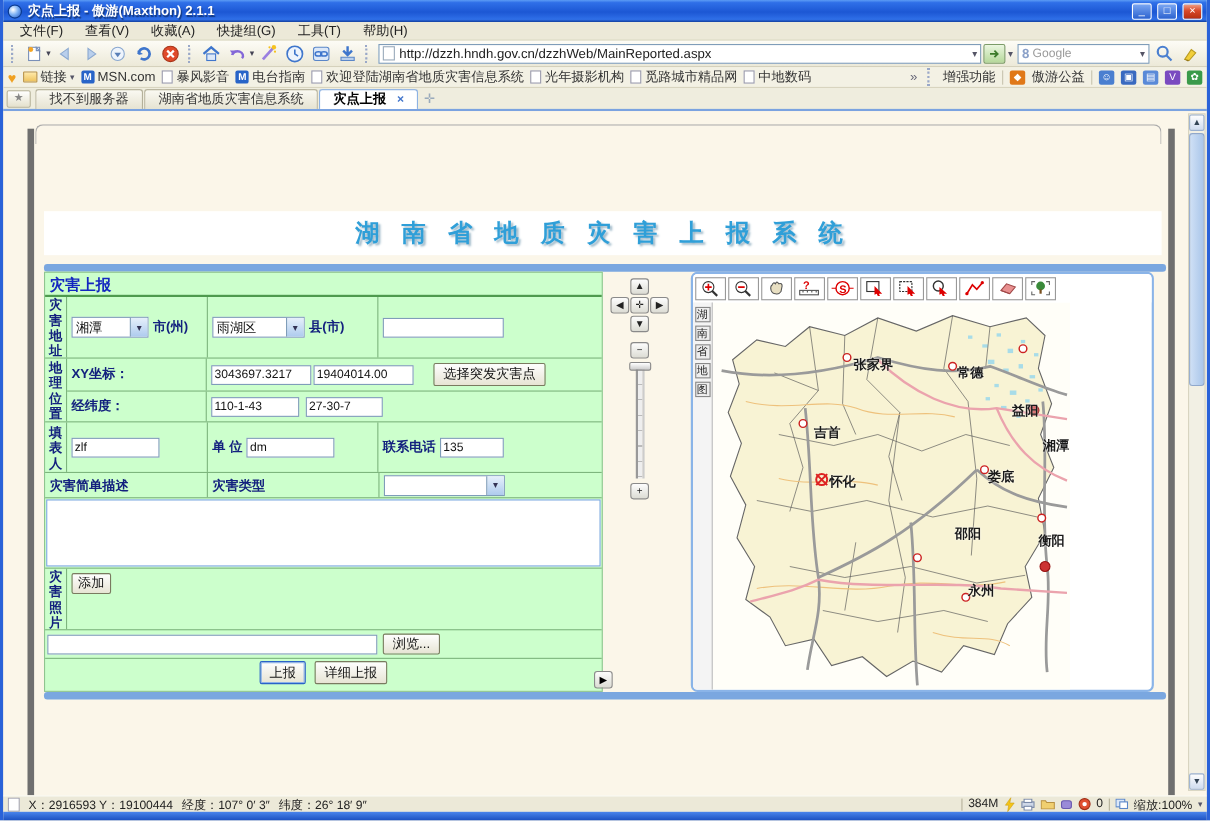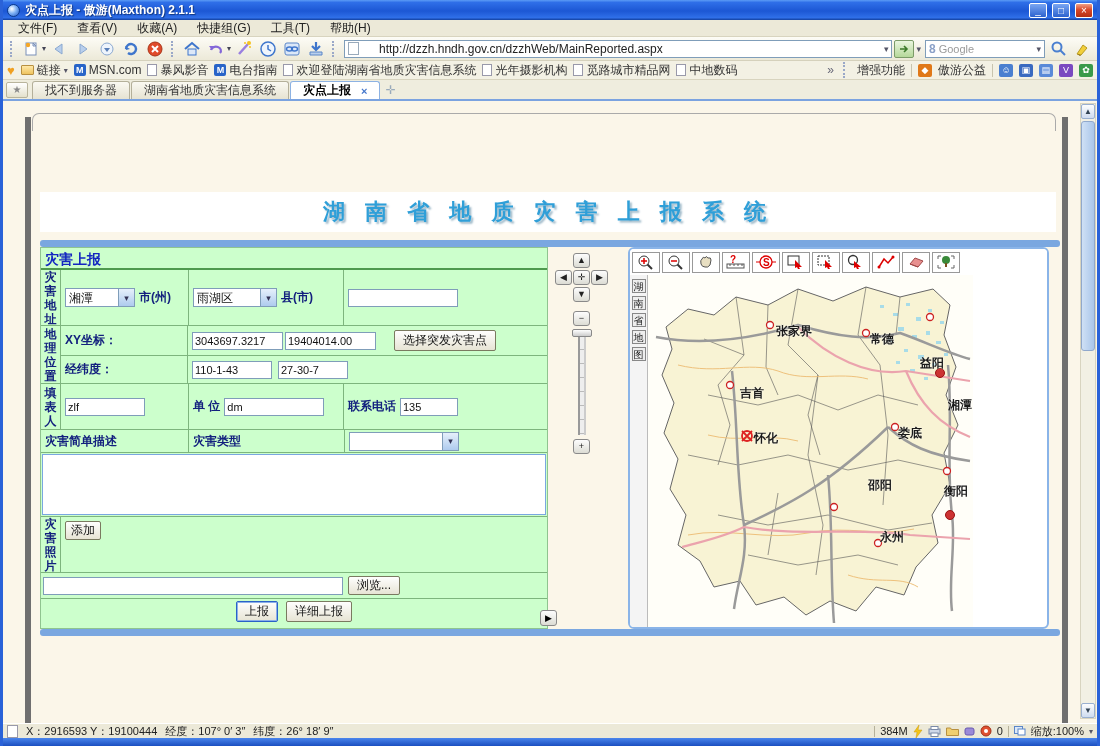--- a/index.html
+++ b/index.html
@@ -21,21 +21,21 @@
   .menu-item { font-size:12px; color:#222; padding:1px 9px; cursor:default; }
 
   
   .toolbar { height:24px; background:linear-gradient(180deg,#fdfcf6,#ece9d8); border-bottom:1px solid #d5d1bc;
     display:flex; align-items:center; padding:0 4px; gap:2px; }
   .grip { width:5px; height:16px; border-left:2px dotted #9aa8c8; margin:0 3px; }
   .tbtn { width:22px; height:20px; display:flex; align-items:center; justify-content:center; border-radius:2px; }
   .tbtn svg { display:block; }
   .tb-caret { font-size:8px; color:#445; margin-left:-2px; }
   .addr-wrap { display:flex; align-items:center; gap:2px; flex:1; margin:0 2px; }
-  .addr-box { flex:1; height:18px; background:#fff; border:1px solid #7f9db9; display:flex; align-items:center; padding:0 3px; gap:20px; }
+  .addr-box { flex:1; height:18px; background:#fff; border:1px solid #7f9db9; display:flex; align-items:center; padding:0 3px; gap:4px; }
   .addr-box .page-ic { width:11px; height:13px; background:#fff; border:1px solid #9ab; }
   .addr-url { flex:1; font-size:12px; color:#222; border:none; outline:none; background:transparent; font-family:"Liberation Sans",sans-serif; }
   .addr-caret { font-size:9px; color:#556; }
   .go-btn { width:20px; height:18px; border:1px solid #7b9b68; border-radius:2px; background:linear-gradient(180deg,#eaf6df,#b5d89a); display:flex; align-items:center; justify-content:center; }
   .search-box { width:120px; height:18px; background:#fff; border:1px solid #7f9db9; display:flex; align-items:center; padding:0 3px; gap:3px; }
   .g8 { font-size:12px; font-weight:bold; color:#8aa0c8; }
   .search-text { flex:1; font-size:11px; color:#9a9a9a; }
 
   
   .bookmarks { height:19px; background:#f3f1e4; border-bottom:1px solid #d8d4bf; display:flex; align-items:center; padding:0 4px; gap:6px; font-size:12px; color:#333; }
@@ -386,21 +386,21 @@
         </div>
       </div>
 
       <div class="frow" style="height:46px;">
         <div class="vlab">填表人</div>
         <div class="fcol c1">
             <input class="txt" style="width: 80px;" value="zlf">
           </div>
         <div class="fcol c2">
             <span class="flabel">单  位</span>
-            <input class="txt" style="width: 100px;" value="dm">
+            <input class="txt" style="width: 80px;" value="dm">
           </div>
         <div class="fcol c3">
             <span class="flabel">联系电话</span>
             <input class="txt" style="width: 58px;" value="135">
           </div>
       </div>
 
       <div class="frow" style="height:23px;">
         <div class="fcol" style="width:148px; border-right:1px solid #7db57d;">
             <span class="flabel">灾害简单描述</span>
@@ -603,21 +603,21 @@
             </g>
             <circle cx="292" cy="98" r="4.5" fill="#cc3333" stroke="#991111"></circle>
             <circle cx="302" cy="240" r="4.5" fill="#cc3333" stroke="#991111"></circle>
             <g stroke="#dd2222" stroke-width="1.8" fill="none">
               <path d="M94,156 l10,10 M104,156 l-10,10"></path>
               <circle cx="99" cy="161" r="5"></circle>
             </g>
           </svg>
           <span class="city-label" style="left:128px; top:48px;">张家界</span>
           <span class="city-label" style="left:222px; top:56px;">常德</span>
-          <span class="city-label" style="left:272px; top:80px;">益阳</span>
+          <span class="city-label" style="left:272px; top:90px;">益阳</span>
           <span class="city-label" style="left:92px;  top:110px;">吉首</span>
           <span class="city-label" style="left:106px; top:155px;">怀化</span>
           <span class="city-label" style="left:250px; top:150px;">娄底</span>
           <span class="city-label" style="left:300px; top:122px;">湘潭</span>
           <span class="city-label" style="left:220px; top:202px;">邵阳</span>
           <span class="city-label" style="left:296px; top:208px;">衡阳</span>
           <span class="city-label" style="left:232px; top:254px;">永州</span>
         </div>
       </div>
     </div>

